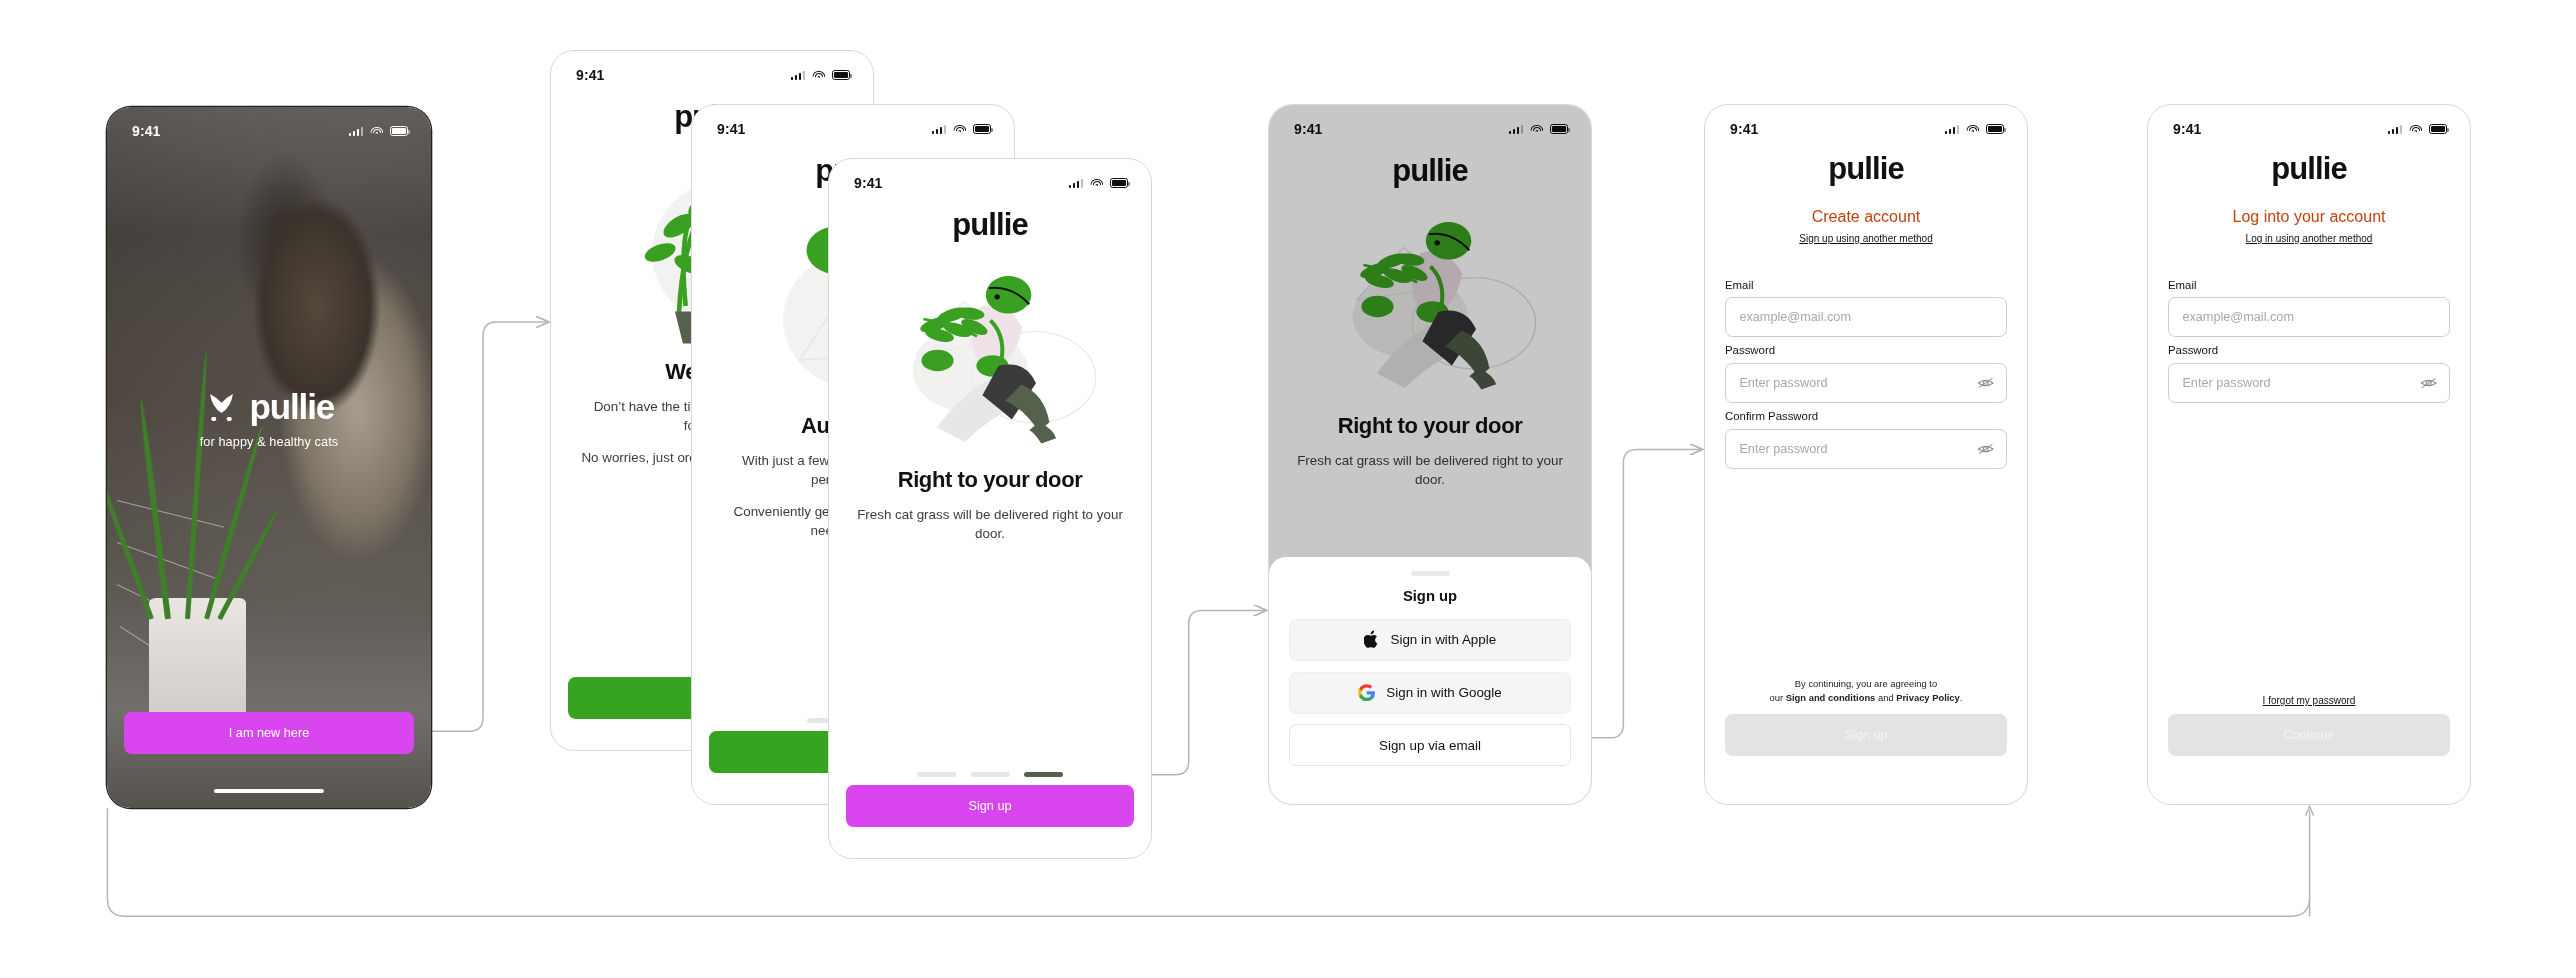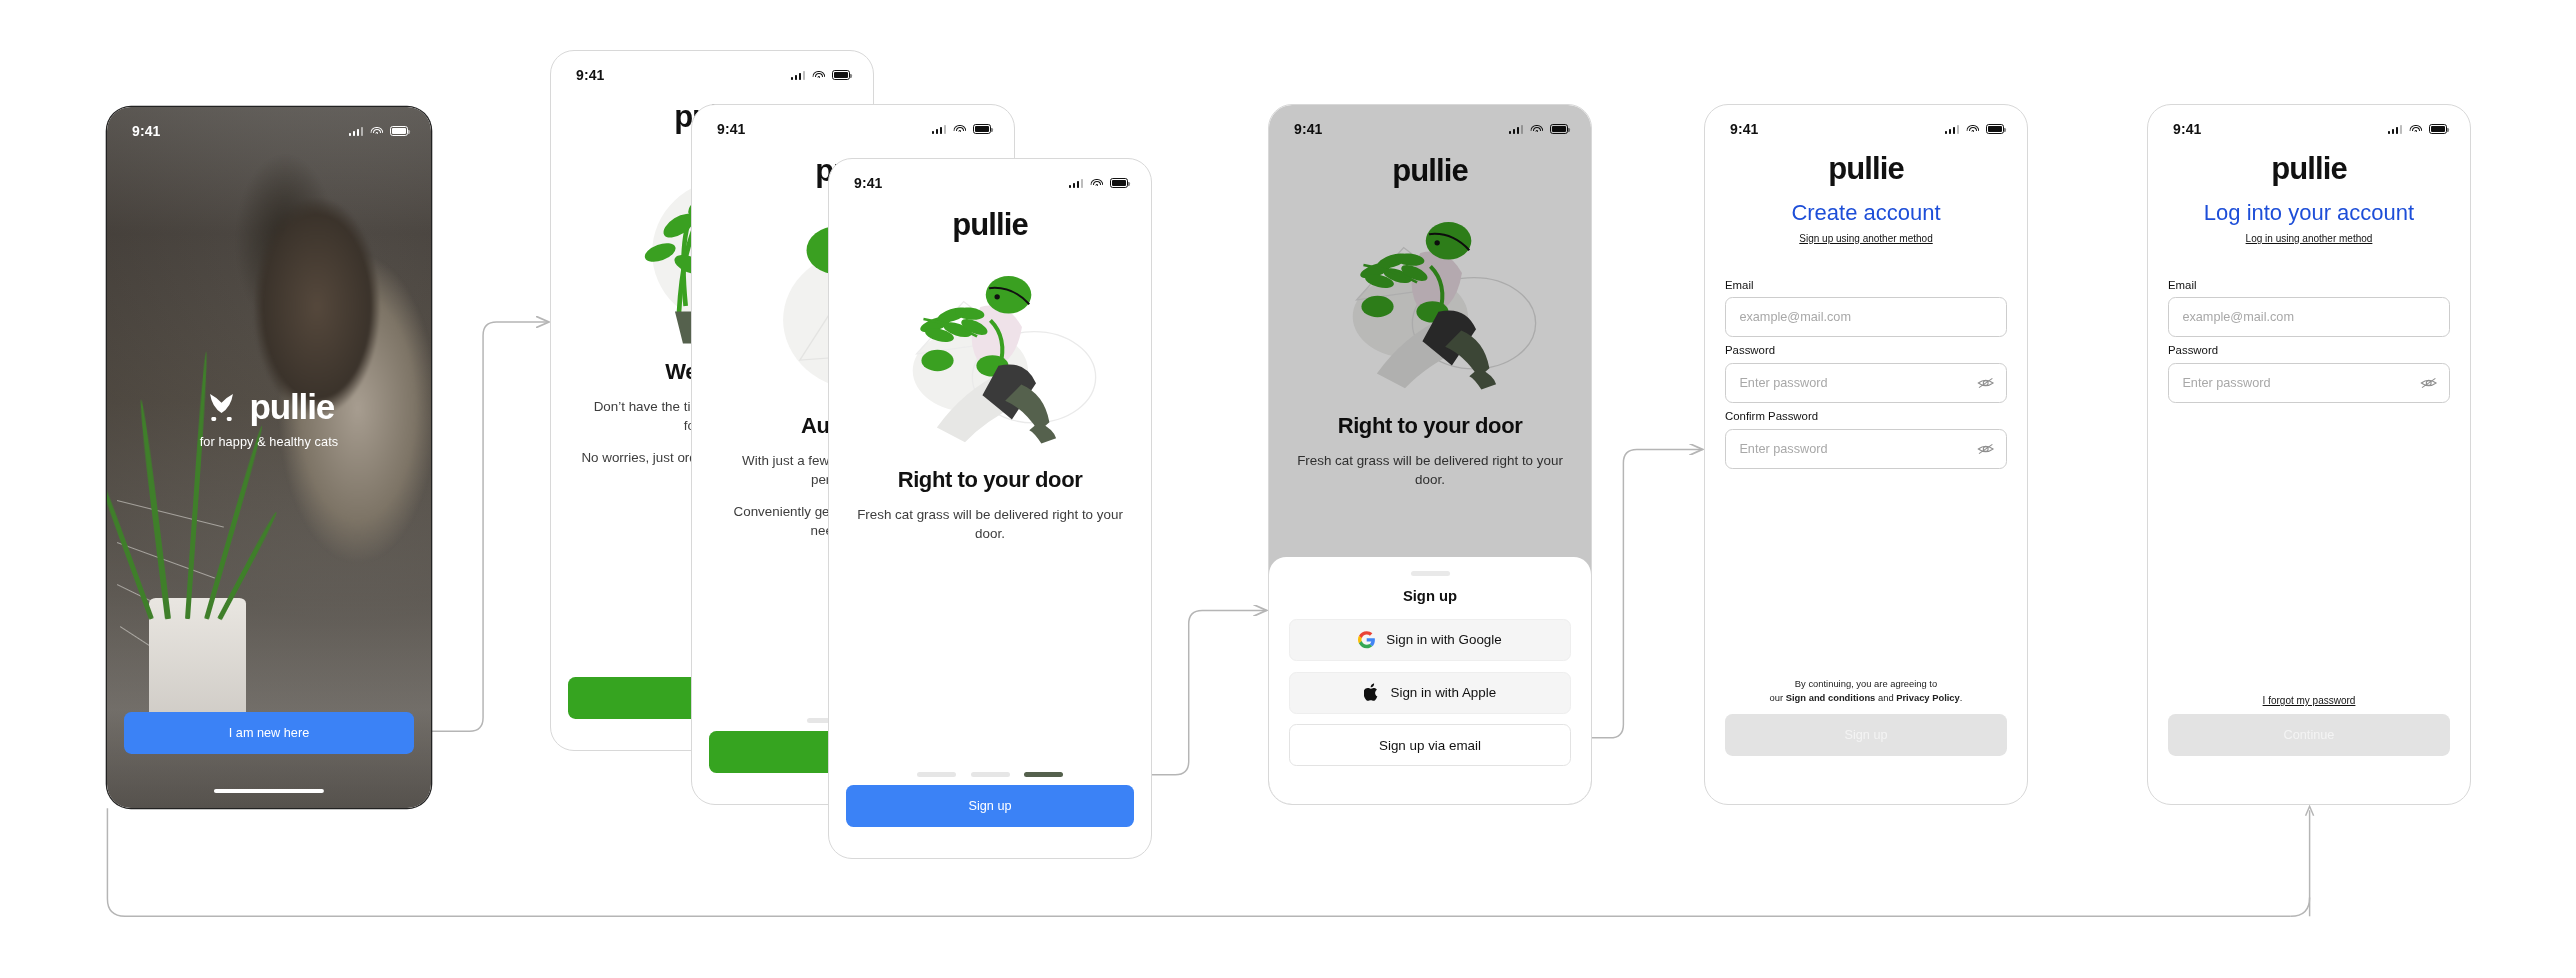--- a/index.html
+++ b/index.html
@@ -74,21 +74,21 @@
   .pot{ position:absolute; left:13%; bottom:8%; width:30%; height:22%;
      background:linear-gradient(180deg,#e9e6e1,#c9c5bf);
      border-radius:6.7px 6.7px 46% 46%/5.4px 5.4px 26% 26%; filter:blur(0.4px);}
   .splash-logo{ position:absolute; left:0; right:0; top:40%; text-align:center; color:#fff;}
   .splash-logo .row{ display:flex; align-items:center; justify-content:center; gap:10.7px;}
   .splash-logo .word{ font-size:35px; font-weight:700; letter-spacing:-1.1px; color:#fff;}
   .splash-tag{ margin-top:8px; font-size:12.7px; color:#fff; letter-spacing:0.1px;}
   .splash-btns{ position:absolute; left:17.4px; right:17.4px; bottom:54px; }
   .btn{ display:flex; align-items:center; justify-content:center; cursor:pointer;
      font-size:12.7px; border-radius:7.4px; height:42px; user-select:none; }
-  .btn-dark{ background:#3b82f6; color:#fff; }
+  .btn-dark{ background:#d946ef; color:#fff; }
   .btn-light{ background:#f4f4f2; color:#111; margin-top:9.4px; }
   .homebar{ position:absolute; left:50%; transform:translateX(-50%); bottom:14.8px;
      width:34%; height:4.7px; border-radius:2.7px; background:#fff; }
 
   
   .ob{ position:absolute; inset:0; display:flex; flex-direction:column; align-items:center; }
   .ob .logo{ margin-top:48px; font-size:31px; }
   .art{ position:relative; width:86%; height:201px; margin-top:17.4px; }
   .ob h2{ font-size:22px; font-weight:700; letter-spacing:-0.4px; color:#111; margin-top:5.4px;
      text-align:center; white-space:nowrap;}
@@ -109,21 +109,21 @@
   .sheet h3{ font-size:14.8px; font-weight:700; color:#111; text-align:center; margin-bottom:14.8px;}
   .sso{ display:flex; align-items:center; justify-content:center; gap:10.7px;
      height:42px; border-radius:7.4px; background:#f5f5f5; border:0.7px solid #eee;
      font-size:13.4px; color:#111; margin-bottom:10.7px; cursor:pointer;}
   .sso.outline{ background:#fff; border:0.7px solid #e3e3e3; }
 
   
   .auth{ position:absolute; inset:0; padding:0 20px; display:flex; flex-direction:column;
      align-items:center; }
   .auth .logo{ margin-top:46px; font-size:31px; }
-  .auth h2{ font-size:22px; font-weight:400; color:#1d4ed8; margin-top:13px; }
+  .auth h2{ font-size:16px; font-weight:400; color:#c2410c; margin-top:21px; }
   .auth .altlink{ font-size:10px; color:#111; text-decoration:underline; margin-top:6.7px;
      cursor:pointer;}
   .field{ width:100%; margin-top:7px; }
   .field.first{ margin-top:35px; }
   .field label{ display:block; font-size:11.4px; color:#111; margin-bottom:6.7px; }
   .inputbox{ position:relative; height:40px; border:0.7px solid #cdcdcd; border-radius:7.4px;
      display:flex; align-items:center; padding:0 13.4px; cursor:text; }
   .inputbox .ph{ font-size:12.7px; color:#a8a8a8; }
   .eye{ position:absolute; right:12px; top:50%; transform:translateY(-50%);
      width:17.4px;height:13.4px; cursor:pointer;}
@@ -427,34 +427,34 @@
       </div>
       <h2>Right to your door</h2>
       <p>Fresh cat grass will be delivered right to your door.</p>
 
       <div class="dim"></div>
 
       <div class="sheet">
         <div class="grabber"></div>
         <h3>Sign up</h3>
         <div class="sso">
+          <svg width="16" height="19" viewBox="0 0 24 28">
+            <path fill="#111" d="M16.6 14.7c0-3.3 2.7-4.9 2.8-5-1.5-2.2-3.9-2.5-4.7-2.6-2-.2-3.9 1.2-4.9 1.2-1 0-2.6-1.2-4.2-1.1-2.2 0-4.2 1.3-5.3 3.2-2.3 3.9-.6 9.7 1.6 12.9 1.1 1.6 2.4 3.3 4.1 3.2 1.6-.06 2.2-1 4.2-1s2.5 1 4.2 1c1.7 0 2.8-1.6 3.9-3.1 1.2-1.8 1.7-3.5 1.7-3.6-.1 0-3.4-1.3-3.4-5.1z"></path>
+            <path fill="#111" d="M13.8 4.6C14.7 3.5 15.3 2 15.1.5c-1.3.05-2.8.9-3.7 1.9-.8.9-1.6 2.4-1.4 3.9 1.4.1 2.9-.7 3.8-1.7z"></path>
+          </svg>
+          <span>Sign in with Apple</span>
+        </div>
+        <div class="sso">
           <svg width="17.4" height="17.4" viewBox="0 0 48 48">
             <path fill="#EA4335" d="M24 9.5c3.5 0 6.6 1.2 9 3.6l6.7-6.7C35.6 2.6 30.2.5 24 .5 14.6.5 6.5 5.9 2.6 13.8l7.8 6.1C12.3 14 17.7 9.5 24 9.5z"></path>
             <path fill="#4285F4" d="M46.6 24.5c0-1.6-.1-3.2-.4-4.7H24v9.3h12.7c-.6 3-2.3 5.5-4.8 7.2l7.6 5.9c4.4-4.1 7.1-10.2 7.1-17.7z"></path>
             <path fill="#FBBC05" d="M10.4 28.6c-.5-1.5-.8-3-.8-4.6s.3-3.1.8-4.6l-7.8-6.1C.9 16.4 0 20.1 0 24s.9 7.6 2.6 10.7l7.8-6.1z"></path>
             <path fill="#34A853" d="M24 47.5c6.2 0 11.5-2.1 15.3-5.6l-7.6-5.9c-2.1 1.4-4.8 2.2-7.7 2.2-6.3 0-11.7-4.5-13.6-10.6l-7.8 6.1C6.5 42.1 14.6 47.5 24 47.5z"></path>
           </svg>
           <span>Sign in with Google</span>
-        </div>
-        <div class="sso">
-          <svg width="16" height="19" viewBox="0 0 24 28">
-            <path fill="#111" d="M16.6 14.7c0-3.3 2.7-4.9 2.8-5-1.5-2.2-3.9-2.5-4.7-2.6-2-.2-3.9 1.2-4.9 1.2-1 0-2.6-1.2-4.2-1.1-2.2 0-4.2 1.3-5.3 3.2-2.3 3.9-.6 9.7 1.6 12.9 1.1 1.6 2.4 3.3 4.1 3.2 1.6-.06 2.2-1 4.2-1s2.5 1 4.2 1c1.7 0 2.8-1.6 3.9-3.1 1.2-1.8 1.7-3.5 1.7-3.6-.1 0-3.4-1.3-3.4-5.1z"></path>
-            <path fill="#111" d="M13.8 4.6C14.7 3.5 15.3 2 15.1.5c-1.3.05-2.8.9-3.7 1.9-.8.9-1.6 2.4-1.4 3.9 1.4.1 2.9-.7 3.8-1.7z"></path>
-          </svg>
-          <span>Sign in with Apple</span>
         </div>
         <div class="sso outline">
           <span>Sign up via email</span>
         </div>
       </div>
     </div>
   </div>
 
   <div class="phone" style="left:1704px; top:104px; width:324px; height:701px;">
     <div class="screen auth">

